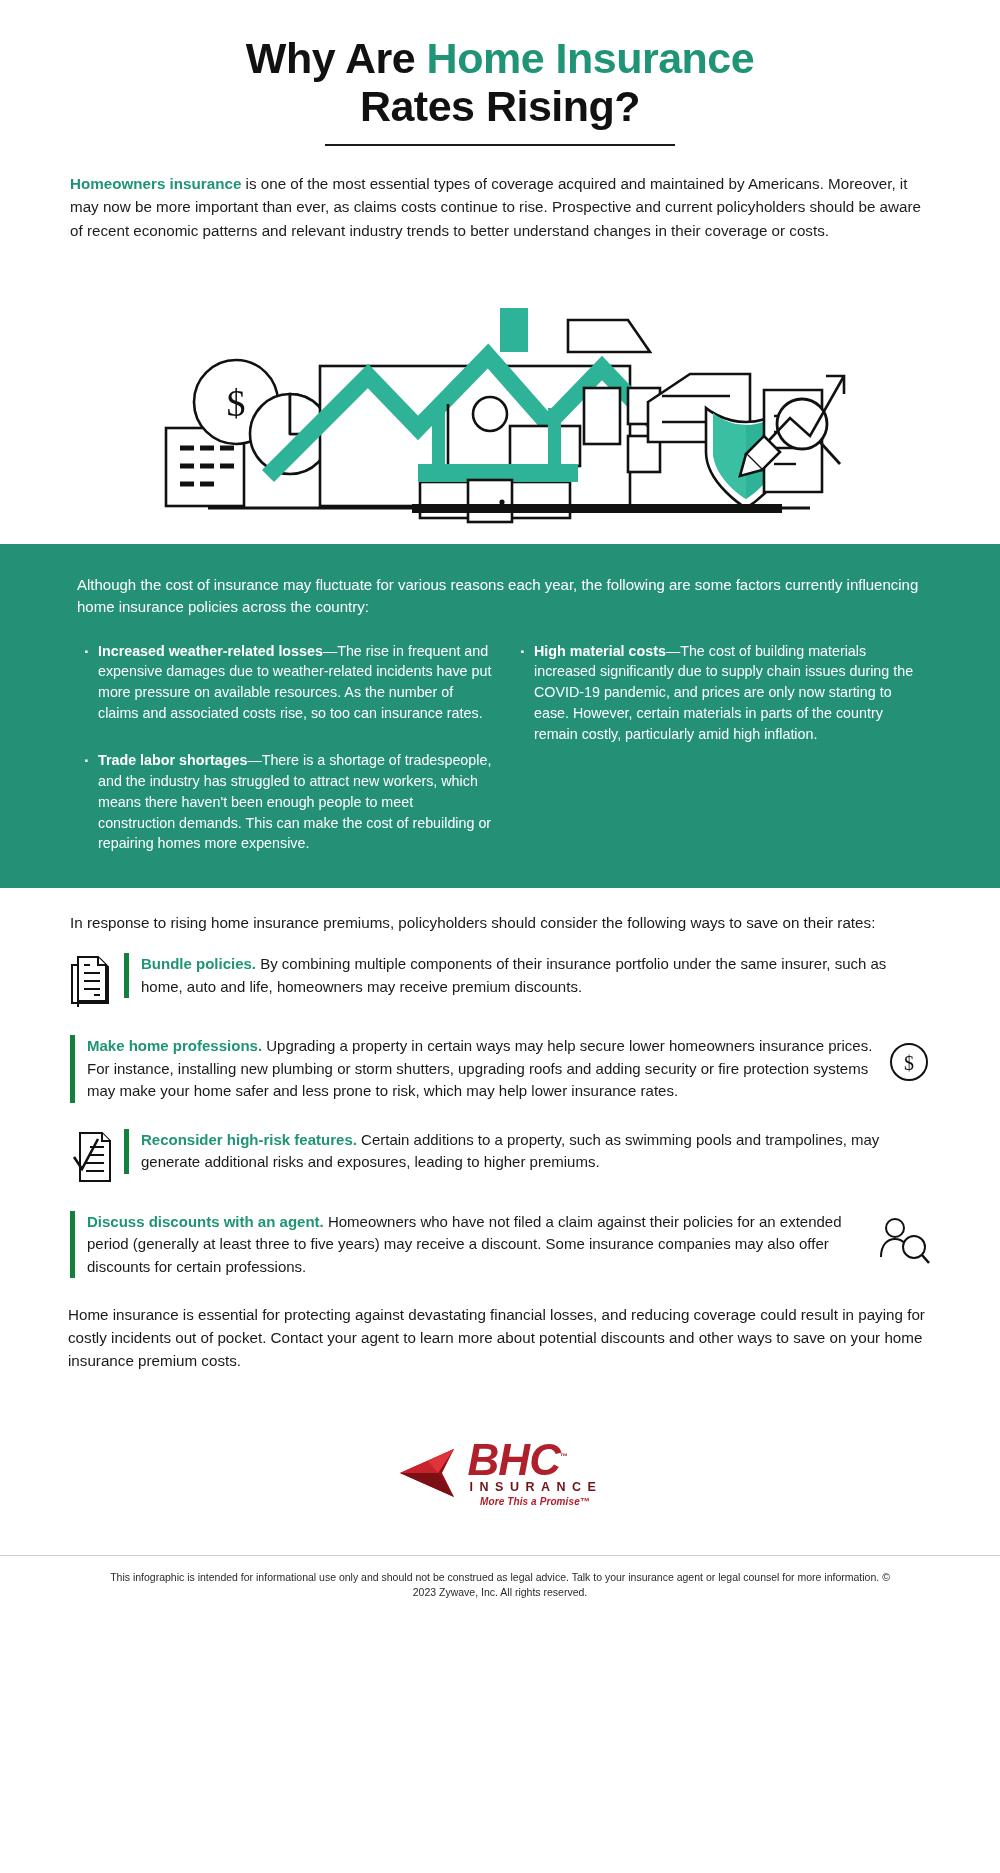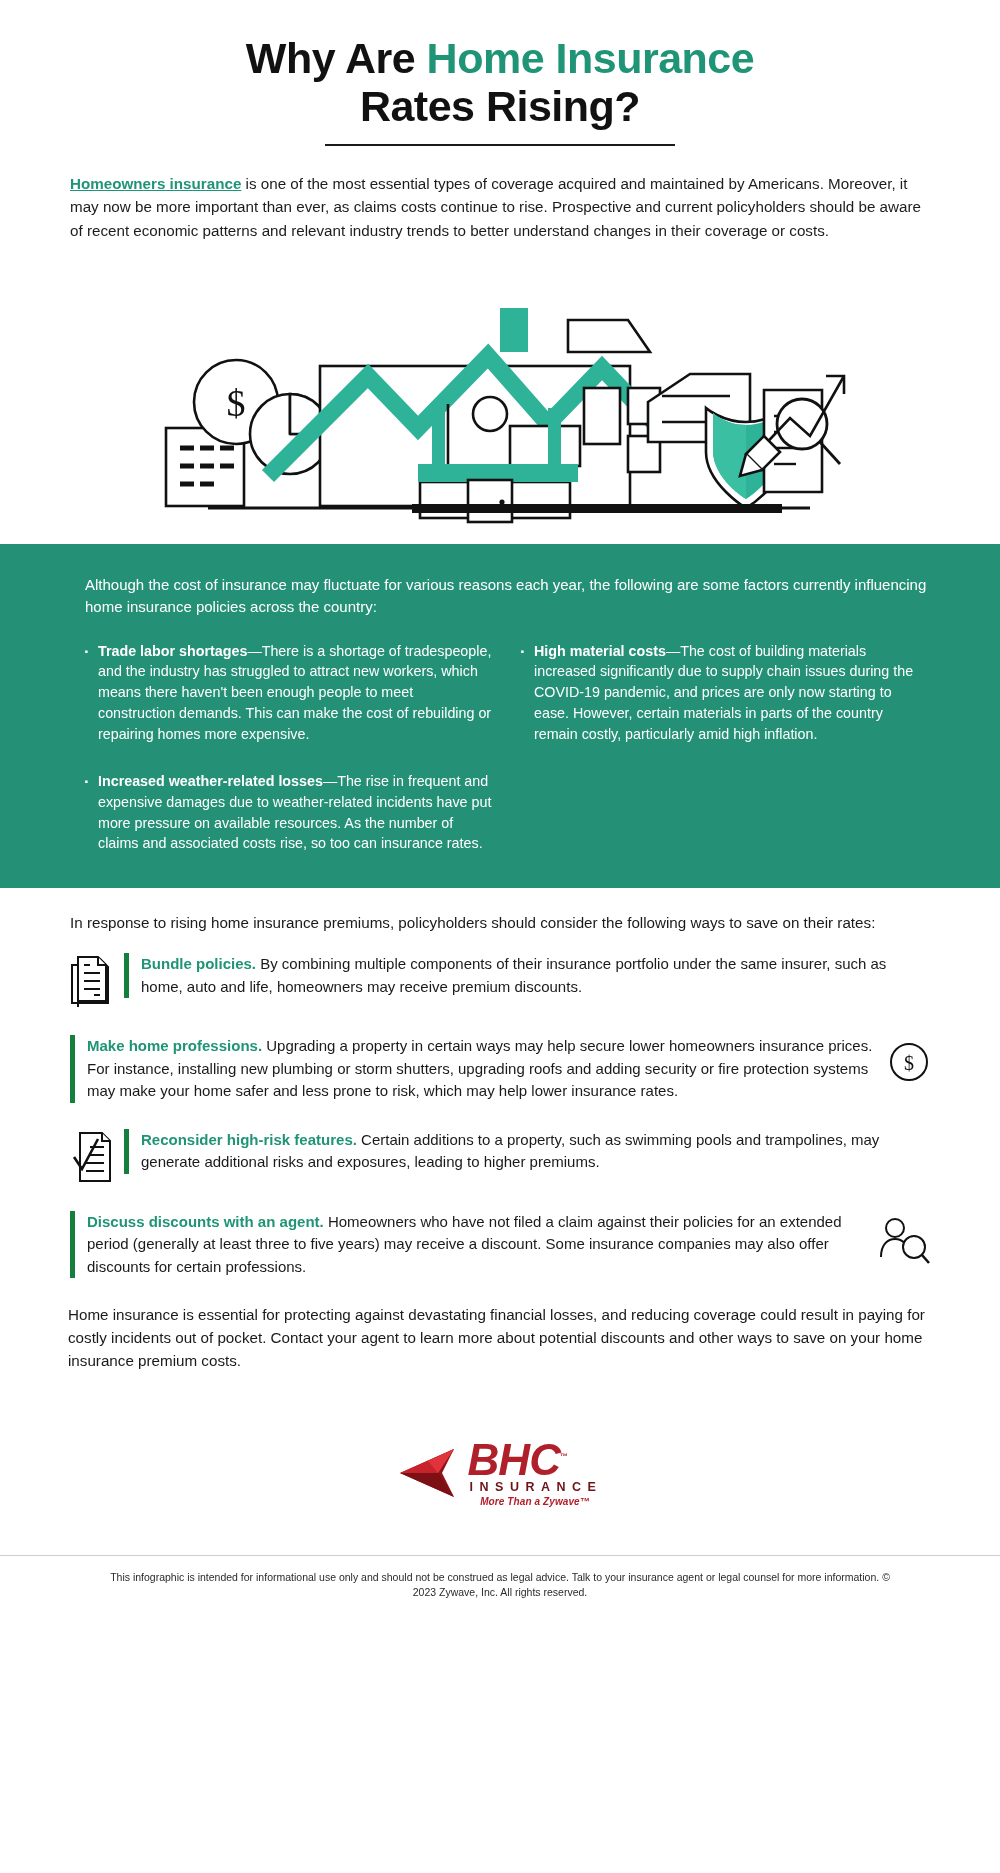--- a/index.html
+++ b/index.html
@@ -35,40 +35,40 @@
     margin: 14px auto 0 auto;
   }
 
   
   .intro {
     margin: 26px 70px 0 70px;
     font-size: 15.2px;
     line-height: 1.52;
     color: #1c1c1c;
   }
-  .intro b { color: #1f9476; font-weight: bold; text-decoration: underline; }
+  .intro b { color: #1f9476; font-weight: bold; }
 
   
   .illustration {
     margin-top: 14px;
     display: flex;
     justify-content: center;
   }
 
   
   .green-panel {
     background: #249177;
     color: #ffffff;
     margin-top: 18px;
     padding: 30px 50px 34px 50px;
   }
   .panel-lead {
     font-size: 15px;
     line-height: 1.5;
-    margin: 0 20px 0 35px;
+    margin: 0 20px 0 27px;
   }
   .panel-cols {
     display: flex;
     gap: 26px;
     margin-top: 22px;
     padding: 0 20px 0 34px;
   }
   .panel-col { width: 50%; }
   .bullet {
     position: relative;
@@ -307,24 +307,24 @@
   <line x1="58" y1="252" x2="660" y2="252" stroke="#111" stroke-width="3"></line>
   <rect x="262" y="248" width="370" height="9" fill="#111"></rect>
 </svg>
 </div>
 
 <section class="green-panel">
   <p class="panel-lead">Although the cost of insurance may fluctuate for various reasons each year, the following are some factors currently influencing home insurance policies across the country:</p>
   <div class="panel-cols">
     <div class="panel-col">
       <p class="bullet">
-        <b>Trade labor shortages</b><span>—</span><span>There is a shortage of tradespeople, and the industry has struggled to attract new workers, which means there haven't been enough people to meet construction demands. This can make the cost of rebuilding or repairing homes more expensive.</span>
+        <b>Increased weather-related losses</b><span>—</span><span>The rise in frequent and expensive damages due to weather-related incidents have put more pressure on available resources. As the number of claims and associated costs rise, so too can insurance rates.</span>
       </p>
       <p class="bullet">
-        <b>Increased weather-related losses</b><span>—</span><span>The rise in frequent and expensive damages due to weather-related incidents have put more pressure on available resources. As the number of claims and associated costs rise, so too can insurance rates.</span>
+        <b>Trade labor shortages</b><span>—</span><span>There is a shortage of tradespeople, and the industry has struggled to attract new workers, which means there haven't been enough people to meet construction demands. This can make the cost of rebuilding or repairing homes more expensive.</span>
       </p>
     </div>
     <div class="panel-col">
       <p class="bullet">
         <b>High material costs</b><span>—</span><span>The cost of building materials increased significantly due to supply chain issues during the COVID-19 pandemic, and prices are only now starting to ease. However, certain materials in parts of the country remain costly, particularly amid high inflation.</span>
       </p>
     </div>
   </div>
 </section>
 
@@ -407,19 +407,19 @@
   <div class="logo">
     <svg width="66" height="56" viewBox="0 0 66 56">
       <polygon points="2,28 56,4 44,28 56,52" fill="#8e1318"></polygon>
       <polygon points="2,28 56,4 40,28" fill="#c8232c"></polygon>
       <polygon points="2,28 40,28 56,52" fill="#7d1015"></polygon>
       <polygon points="30,16 56,4 40,28" fill="#e0333c"></polygon>
     </svg>
     <div class="logo-text">
       <div class="logo-bhc"><span>BHC</span><span class="logo-tm">™</span></div>
       <div class="logo-ins">INSURANCE</div>
-      <div class="logo-tag">More Than a Zywave™</div>
+      <div class="logo-tag">More This a Promise™</div>
     </div>
   </div>
 </div>
 
 <div class="footer-rule"></div>
 <p class="footer">This infographic is intended for informational use only and should not be construed as legal advice. Talk to your insurance agent or legal counsel for more information. © 2023 Zywave, Inc. All rights reserved.</p>
 
 </body></html>

